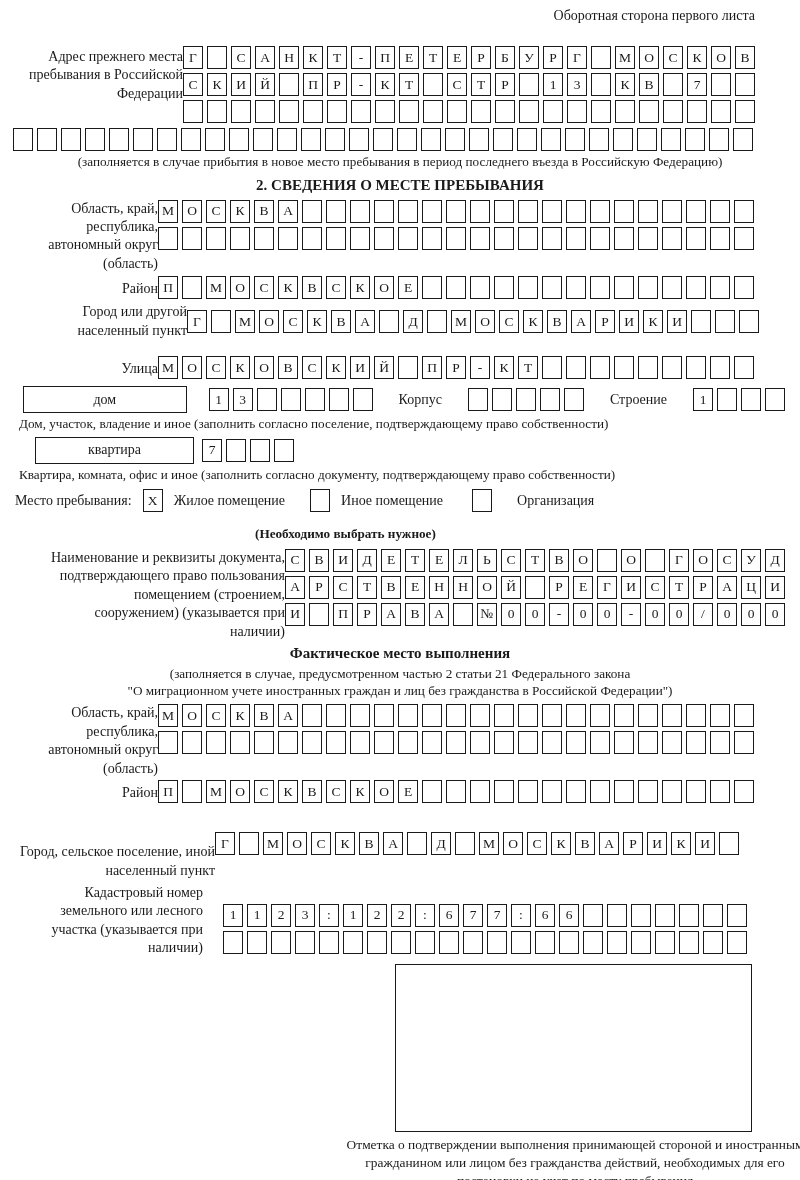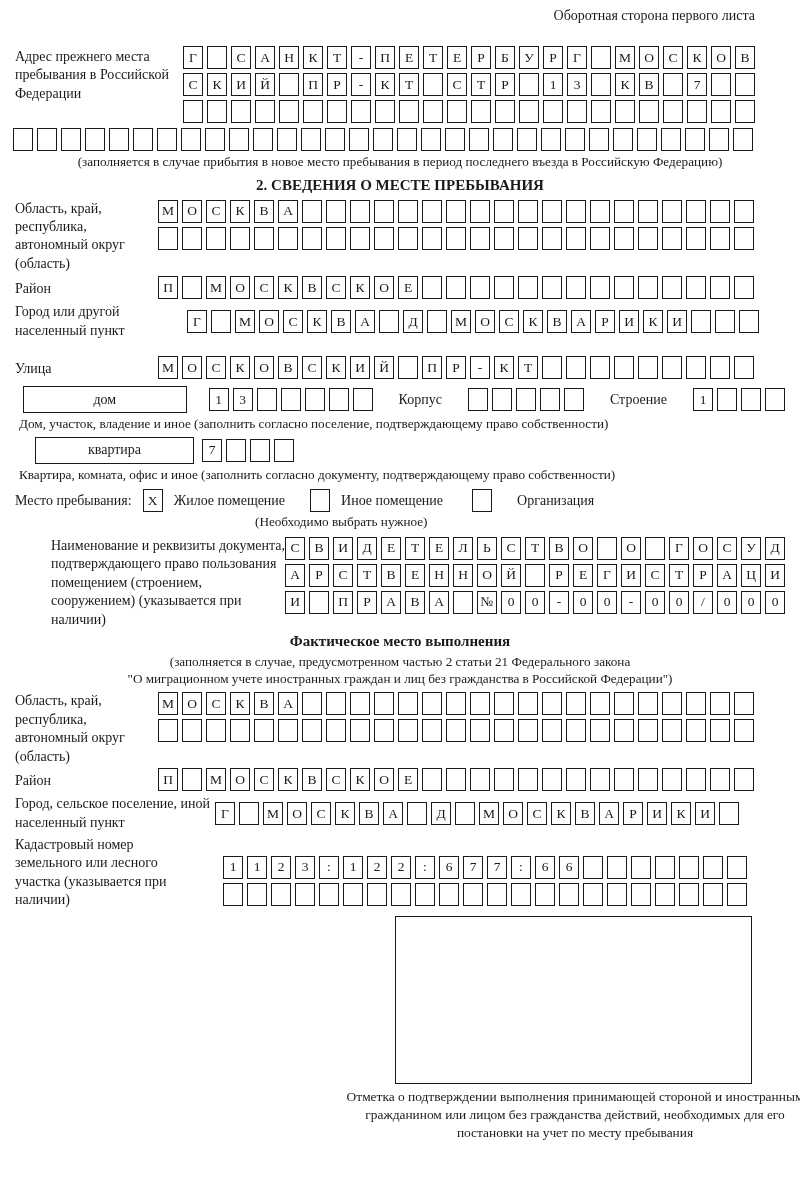--- a/index.html
+++ b/index.html
@@ -3,21 +3,21 @@
 <meta charset="utf-8">
 <style>
   * { margin:0; padding:0; box-sizing:border-box; }
   html,body { background:#ffffff; }
   body {
     width:800px; height:1180px; overflow:hidden;
     font-family:"Liberation Serif","DejaVu Serif",serif;
     color:#1a1a1a; padding:8px 15px 0 15px; font-size:13.5px;
   }
   .hdr-note { text-align:right; padding-right:30px; font-size:14px; }
-  .lbl { font-size:14px; line-height:1.32; }
+  .lbl { font-size:14px; line-height:1.32;text-align:right; }
   .cap { font-size:13.2px; line-height:1.25; }
   .grp { display:flex; }
   .rows > .cells { margin-bottom:4px; }
   .cells { display:flex; gap:4px; }
   .cell {
     flex:0 0 20px; width:20px; height:23px;
     border:1.5px solid #1a1a1a;
     display:inline-flex; align-items:center; justify-content:center;
     font-size:13.5px; background:#fff;
   }
@@ -356,21 +356,21 @@
   <div class="lbl">Жилое помещение</div>
   <div class="cells" style="margin-left:14px;">
       <span class="cell"></span>
     </div>
   <div class="lbl">Иное помещение</div>
   <div class="cells" style="margin-left:18px;">
       <span class="cell"></span>
     </div>
   <div class="lbl" style="margin-left:14px;">Организация</div>
 </div>
-<div class="cap" style="margin-top:2px; margin-left:240px;">(Необходимо выбрать нужное)</div>
+<div class="cap" style="margin-top:14px; margin-left:240px;font-weight:bold;">(Необходимо выбрать нужное)</div>
 
 <div class="grp" style="margin-top:6px;margin-left:36px;">
   <div class="lbl" style="width:237px;">Наименование и реквизиты документа, подтверждающего право пользования помещением (строением, сооружением) (указывается при наличии)</div>
   <div class="rows">
     <div class="cells">
         <span class="cell">С</span>
         <span class="cell">В</span>
         <span class="cell">И</span>
         <span class="cell">Д</span>
         <span class="cell">Е</span>
@@ -529,21 +529,21 @@
       <span class="cell"></span>
       <span class="cell"></span>
       <span class="cell"></span>
       <span class="cell"></span>
       <span class="cell"></span>
       <span class="cell"></span>
     </div>
 </div>
 
 <div class="grp" style="margin-top:4px; align-items:center;">
-  <div class="lbl" style="width:200px;">Город, сельское поселение, иной населенный пункт</div>
+  <div class="lbl" style="width:200px;margin-top:36px;">Город, сельское поселение, иной населенный пункт</div>
   <div class="cells">
       <span class="cell">Г</span>
       <span class="cell"></span>
       <span class="cell">М</span>
       <span class="cell">О</span>
       <span class="cell">С</span>
       <span class="cell">К</span>
       <span class="cell">В</span>
       <span class="cell">А</span>
       <span class="cell"></span>

